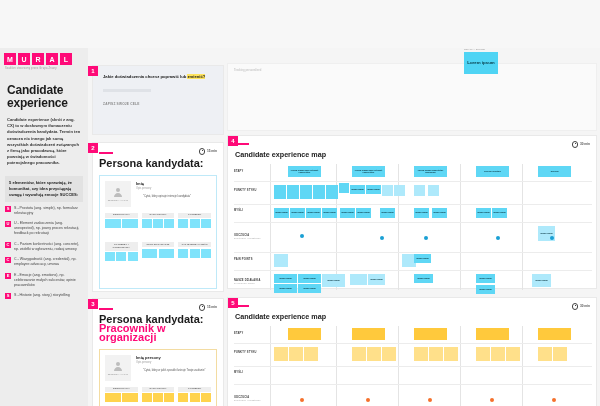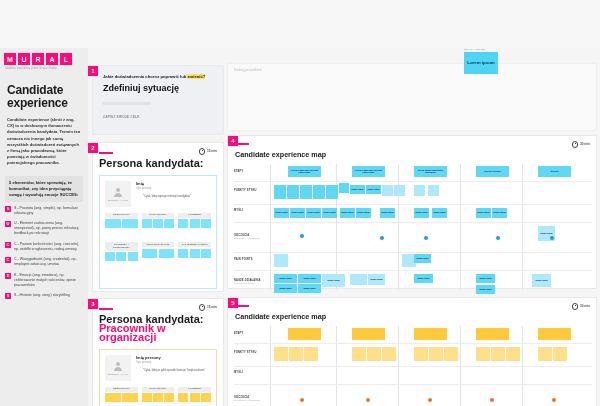--- a/index.html
+++ b/index.html
@@ -170,21 +170,20 @@
 
   <div id="stickylbl">NOTATKA / STICKER</div>
   <div id="sticky">
     <span>Lorem ipsum</span>
   </div>
 
   <div class="num" style="left:88px;top:18px;">1</div>
   <div class="card" id="p1">
     <div style="padding:8px 8px 0 10px;">
       <div class="q"><span>Jakie doświadczenia chcesz poprawić lub </span><span class="hl">zmienić?</span></div>
-      <h2>Zdefiniuj sytuację</h2>
       <div class="ghost"></div>
       <div class="foot">ZAPISZ SWOJE CELE</div>
     </div>
   </div>
 
   <div class="num" style="left:88px;top:95px;">2</div>
   <div class="card" id="p2">
     <div class="timer">
       <span class="clock"></span>
       <span>15 min</span>

